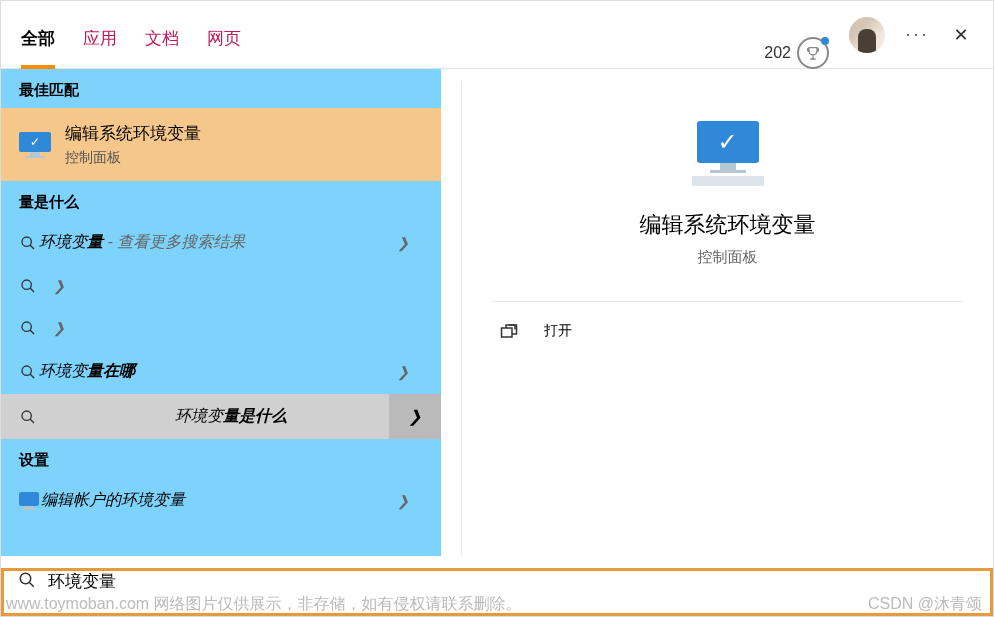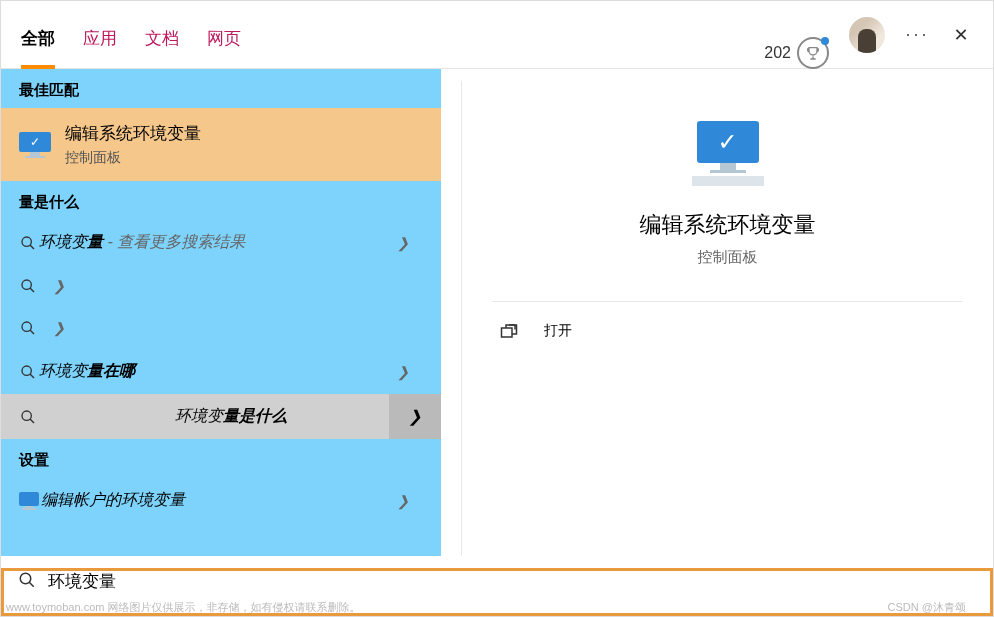--- a/index.html
+++ b/index.html
@@ -335,25 +335,25 @@
     .search-bar input {
       border: none;
       outline: none;
       font-size: 17px;
       flex: 1;
       background: transparent;
     }
     .watermark {
       position: absolute;
       bottom: 2px;
-      font-size: 11px;
+      font-size: 16px;
       color: #bbb;
     }
     .watermark.left { left: 6px; }
-    .watermark.right { right: 28px; }
+    .watermark.right { right: 12px; }
     svg{display:block;}
   </style>
 </head>
 <body>
 
 <div class="main-container">
   <div class="header">
     <div class="tabs">
       <div class="tab active">全部</div>
       <div class="tab">应用</div>

